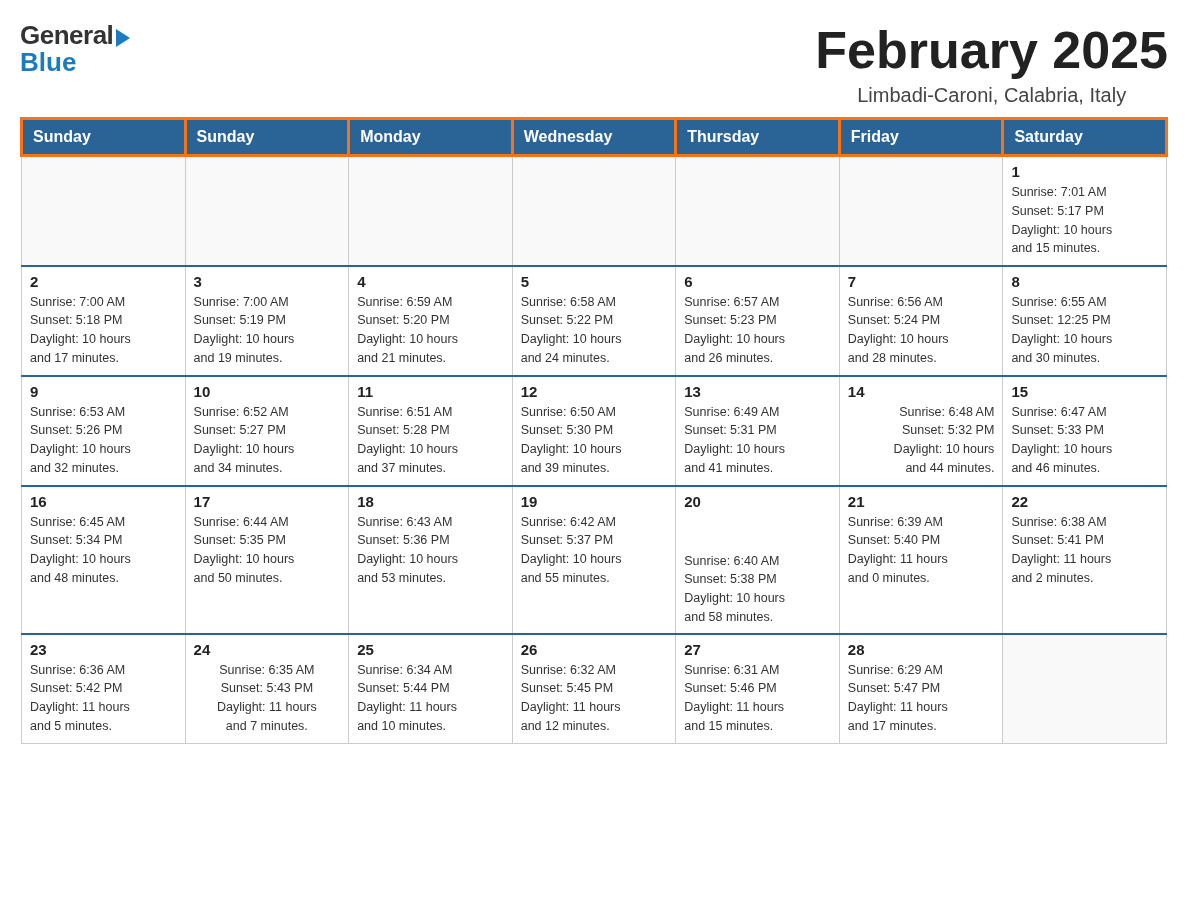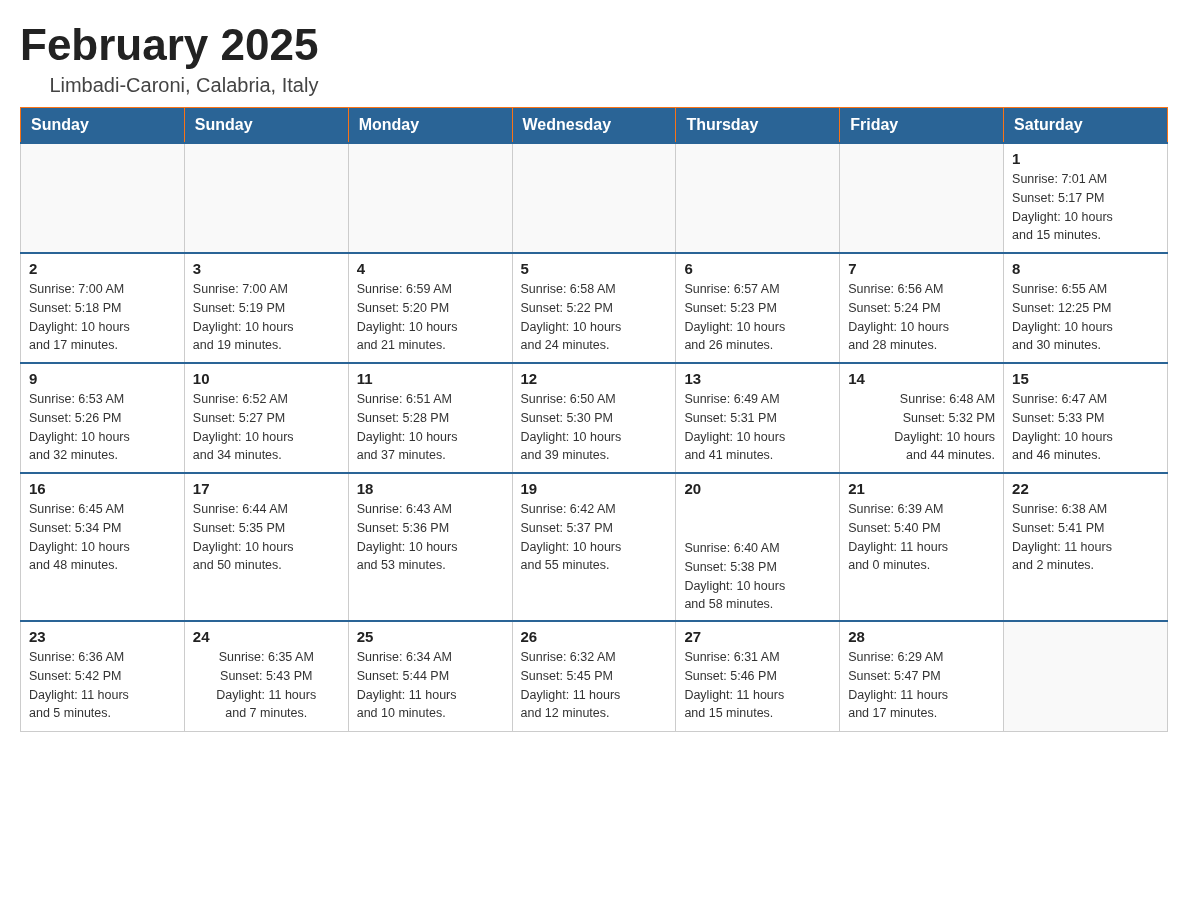--- a/index.html
+++ b/index.html
@@ -43,42 +43,43 @@
     .logo-bottom {
       font-size: 26px;
       font-weight: bold;
       color: #1a7bbf;
       margin-top: -4px;
     }
     .title-area {
       text-align: right;
     }
     .main-title {
-      font-size: 44px;
+      font-size: 52px;
       font-weight: bold;
       color: #222;
     }
     .subtitle {
       font-size: 20px;
       color: #444;
       margin-top: 4px;
+      text-align: center;
     }
     .calendar {
       width: 100%;
       border-collapse: collapse;
       margin-top: 8px;
     }
     .calendar th {
       background: #2a6496;
       color: #fff;
       font-size: 16px;
       font-weight: bold;
       padding: 8px 10px;
       text-align: left;
-      border: 1px solid #f97316;
+      border: 3px solid #f97316;
     }
     .calendar td {
       vertical-align: top;
       border: 1px solid #ccc;
       padding: 6px 8px;
       width: 14.28%;
       font-size: 13px;
       color: #333;
       height: 110px;
     }
@@ -98,20 +99,27 @@
       background: #f9f9f9;
     }
     .week-row td {
       border-top: 2px solid #2a6496;
     }
   </style>
 </head>
 <body>
 
 <div class="header">
+  <div class="logo">
+    <div class="logo-top">
+      <span class="logo-general">General</span>
+      <div class="logo-arrow"></div>
+    </div>
+    <span class="logo-bottom">Blue</span>
+  </div>
   <div class="title-area">
     <div class="main-title">February 2025</div>
     <div class="subtitle">Limbadi-Caroni, Calabria, Italy</div>
   </div>
 </div>
 
 <table class="calendar">
   <thead>
     <tr>
     <th>Sunday</th>

